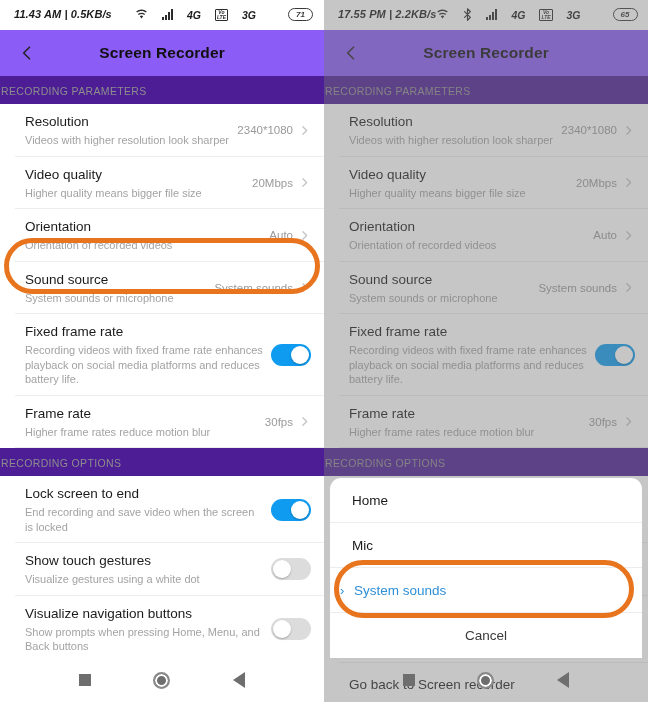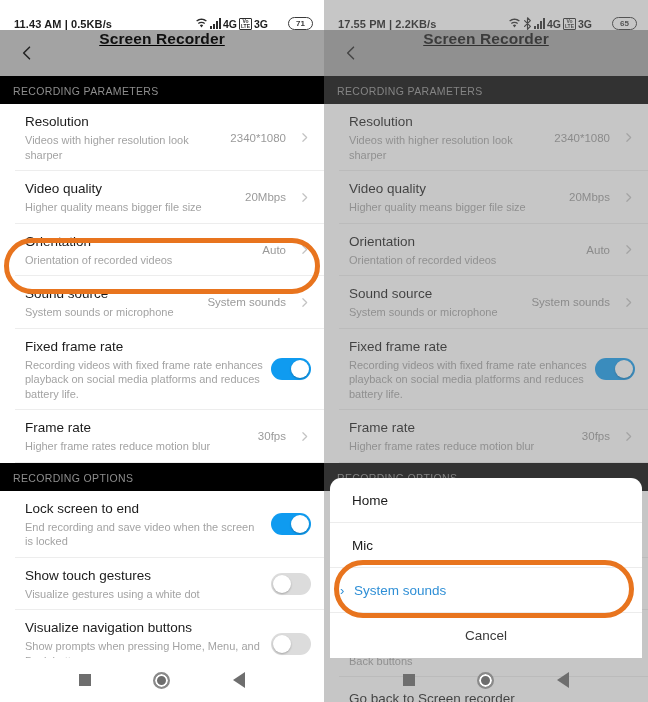--- a/index.html
+++ b/index.html
@@ -18,29 +18,30 @@
   }
   .phone.dimmed .dimlayer {
     position: absolute; inset: 0;
     background: rgba(120,120,120,0.42);
     z-index: 40; pointer-events: none;
   }
 
   
   .statusbar {
     height: 30px;
-    display: flex; align-items: flex-end;
+    display: flex; align-items: flex-start;
     justify-content: space-between;
-    padding: 14px 11px 0 14px;
+    padding: 8px 11px 0 14px;
     font-size: 11px; font-weight: bold;
     color: #1c1c1c;
     background: #ffffff;
+    font-style: italic;
   }
   .sb-left { letter-spacing: .1px; white-space: nowrap; }
-  .sb-right { display: flex; align-items: center; gap: 2px; }
+  .sb-right { display: flex; align-items: center; gap: 14px; }
   .ico { display: inline-flex; align-items: center; }
   .net-label { font-size: 10.5px; font-weight: bold; }
   .batt {
     display: inline-flex; align-items: center; justify-content: center;
     min-width: 25px; height: 13px;
     border: 1.4px solid #3a3a3a; border-radius: 7px;
     font-size: 8px; font-weight: bold; color: #3a3a3a;
     padding: 0 3px; margin-left: 18px;
   }
   .bars { display: flex; align-items: flex-end; gap: 1px; height: 11px; }
@@ -52,43 +53,42 @@
   .volte {
     font-size: 5px; font-weight: bold; line-height: 5px;
     color: #2b2b2b; text-align: center;
     border: 1px solid #2b2b2b; border-radius: 1px;
     padding: 0 1px;
   }
 
   
   .appbar {
     height: 46px; position: relative;
-    display: flex; 
-    background: #a3a3a3;
-    text-decoration: underline;
+    display: flex; align-items: center;
+    background: #8b5cf6;
   }
   .backbtn {
     position: absolute; left: 14px; top: 50%;
     transform: translateY(-50%);
     width: 26px; height: 26px;
     display: flex; align-items: center; justify-content: center;
     cursor: pointer;
   }
   .apptitle {
     width: 100%; text-align: center;
     font-size: 15.5px; font-weight: bold; color: #111;
     letter-spacing: .1px;
   }
 
   
   .content { background: #ffffff; }
   .sect-head {
-    background: #000000;
+    background: #4c1d95;
     font-size: 10.5px; color: #8d8d8d;
-    padding: 9px 15px 7px 13px;
+    padding: 9px 15px 7px 1px;
     letter-spacing: .35px;
   }
   .row {
     position: relative;
     display: flex; align-items: center;
     padding: 9px 13px 9px 25px;
     background: #ffffff;
     min-height: 44px;
   }
   .row::after {
@@ -99,21 +99,21 @@
   .row-main { flex: 1 1 auto; min-width: 0; padding-right: 6px; }
   .row-title {
     font-size: 13.5px; color: #1b1b1b; font-weight: normal;
     line-height: 18px;
   }
   .row-sub {
     font-size: 11px; color: #a3a3a3; line-height: 14.5px;
     margin-top: 2px;
   }
   .row-right {
-    display: flex; align-items: center; gap: 12px;
+    display: flex; align-items: center; gap: 5px;
     flex: 0 0 auto;
   }
   .row-value { font-size: 11.5px; color: #9a9a9a; white-space: nowrap; }
   .chev { color: #c3c3c3; display: inline-flex; }
 
   
   .toggle {
     width: 40px; height: 22px; border-radius: 11px;
     position: relative; flex: 0 0 auto; cursor: pointer;
     background: #dcdcdc;

